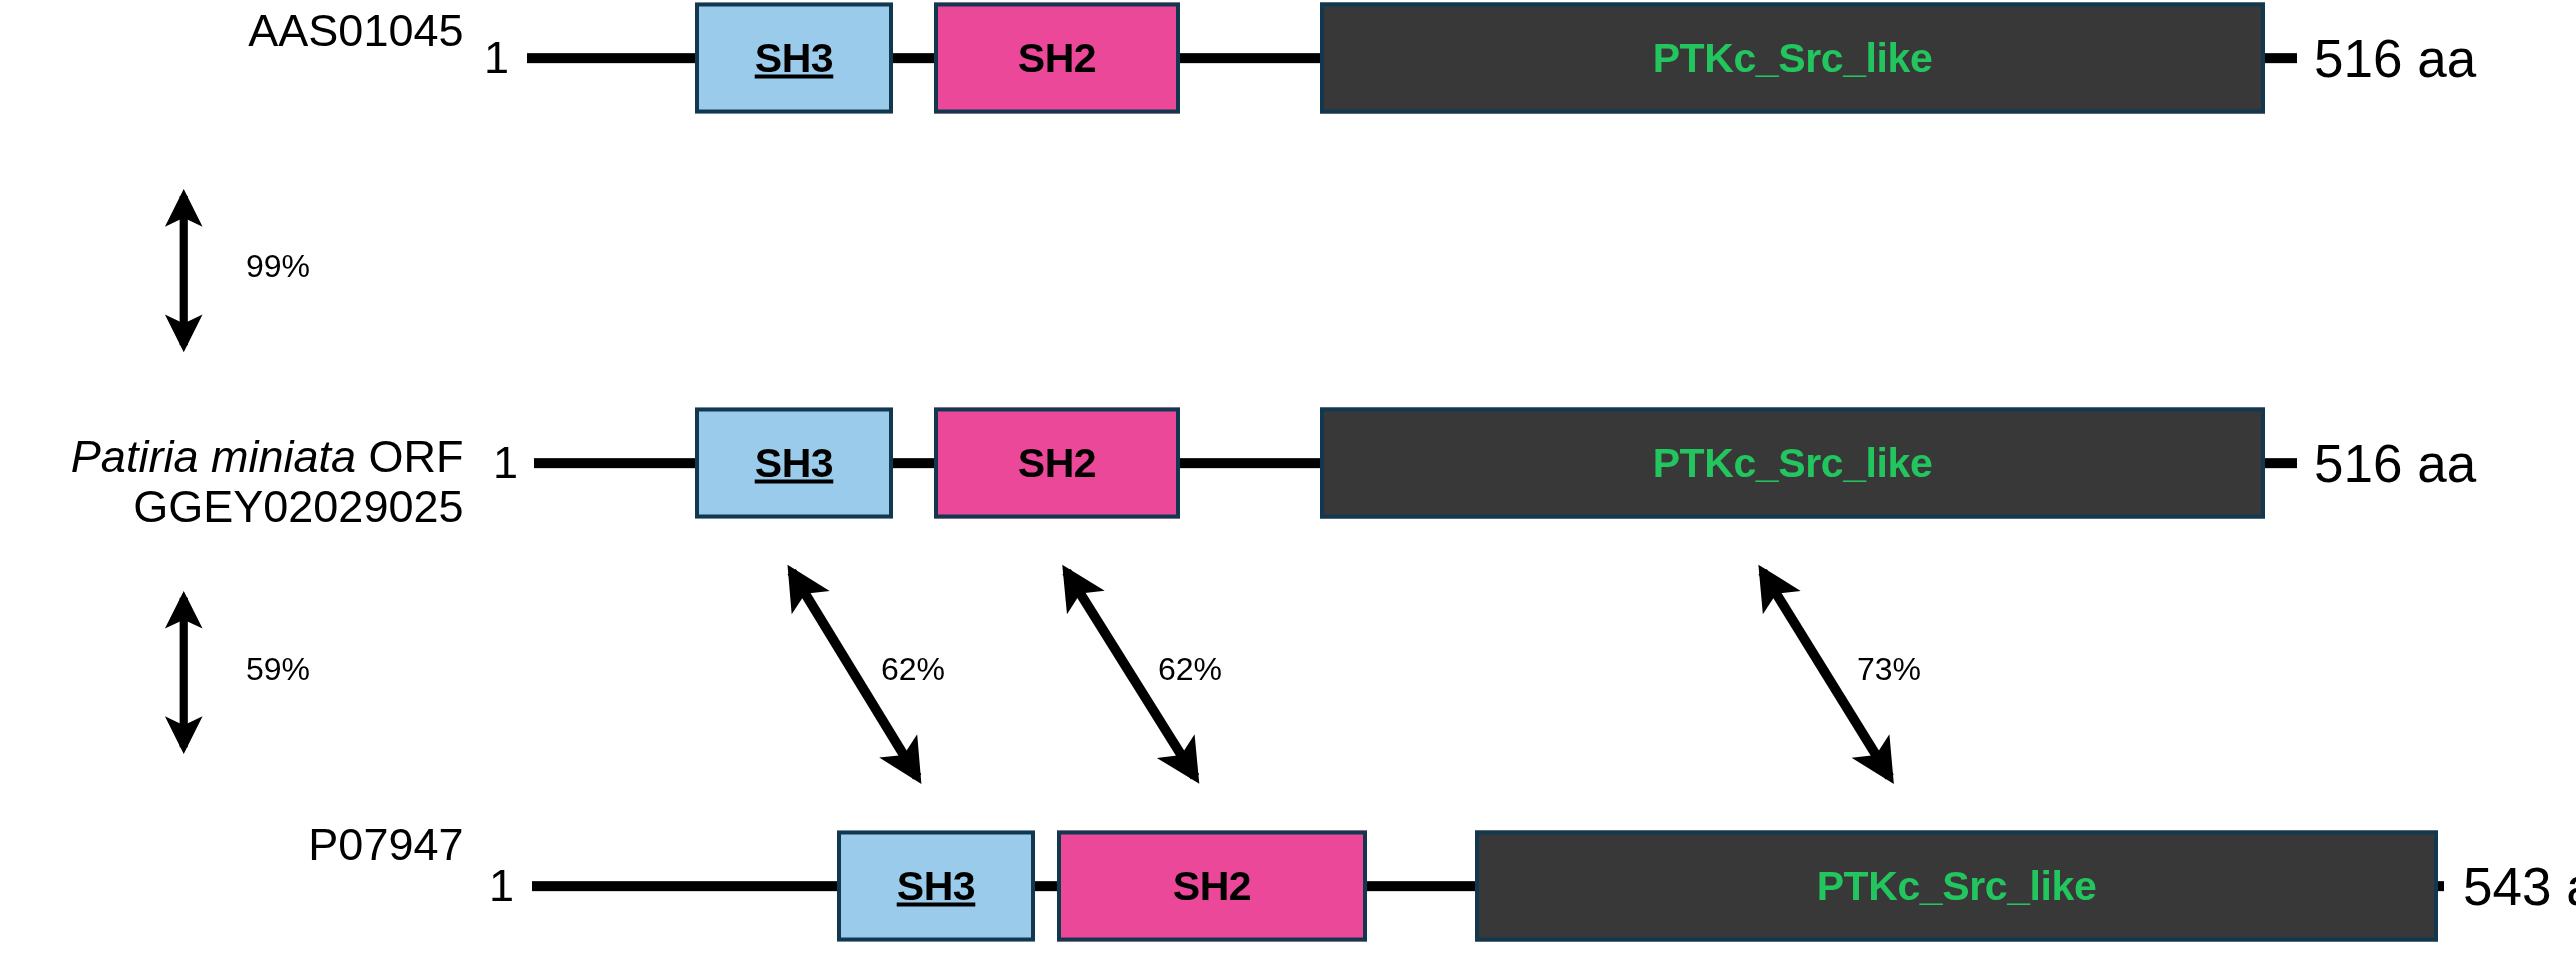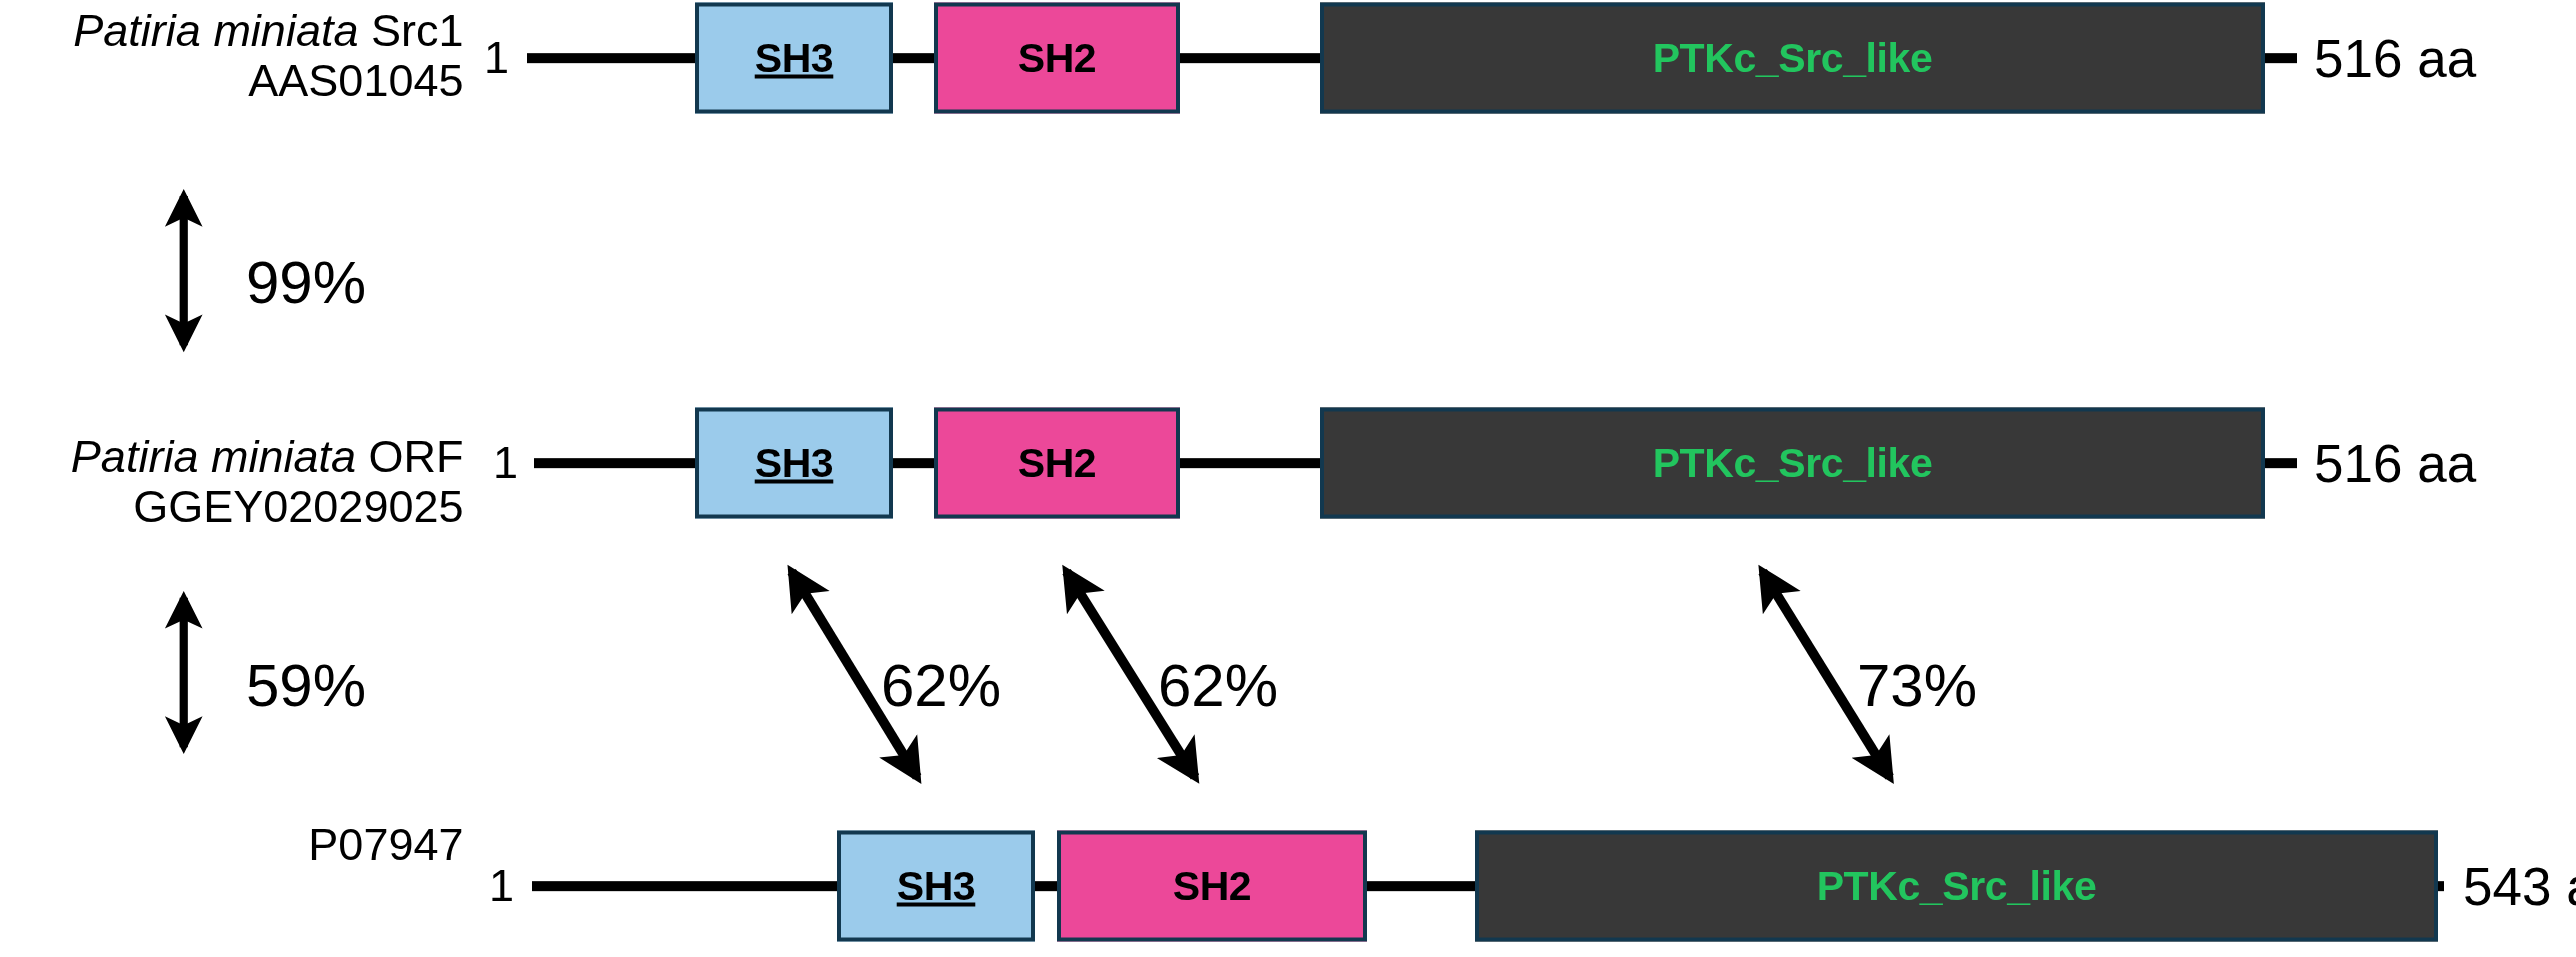--- a/index.html
+++ b/index.html
@@ -71,33 +71,31 @@
   
   #arrow-layer {
     position: absolute;
     left: 0; top: 0;
     width: 2576px;
     height: 958px;
     pointer-events: none;
   }
   .pct-label {
     position: absolute;
-    font-size: 60px;
+    font-size: 32px;
     color: #000;
     white-space: nowrap;
   }
 </style>
 </head>
 <body>
 
 <div id="figure">
 
   <div class="row-label" style="right: 2576px; left: 7.5px; top: 6px; width: 456px;">
-    <span><span class="sp">Patiria miniata</span>
-    <span class="nm">Src1</span></span>
     <span class="acc">AAS01045</span>
   </div>
 
   <div class="start-num" style="left: 484px; top: 58px;">1</div>
   <div class="backbone" style="left: 527px; width: 1770px; top: 58px;"></div>
   <div class="domain sh3" style="left: 695px; top: 58px; width: 198px; height: 111px;">SH3</div>
   <div class="domain sh2" style="left: 934px; top: 58px; width: 246px; height: 111px;">SH2</div>
   <div class="domain ptk" style="left: 1320px; top: 58px; width: 945px; height: 111px;">PTKc_Src_like</div>
   <div class="end-len" style="left: 2314px; top: 58px;">516 aa</div>
 

